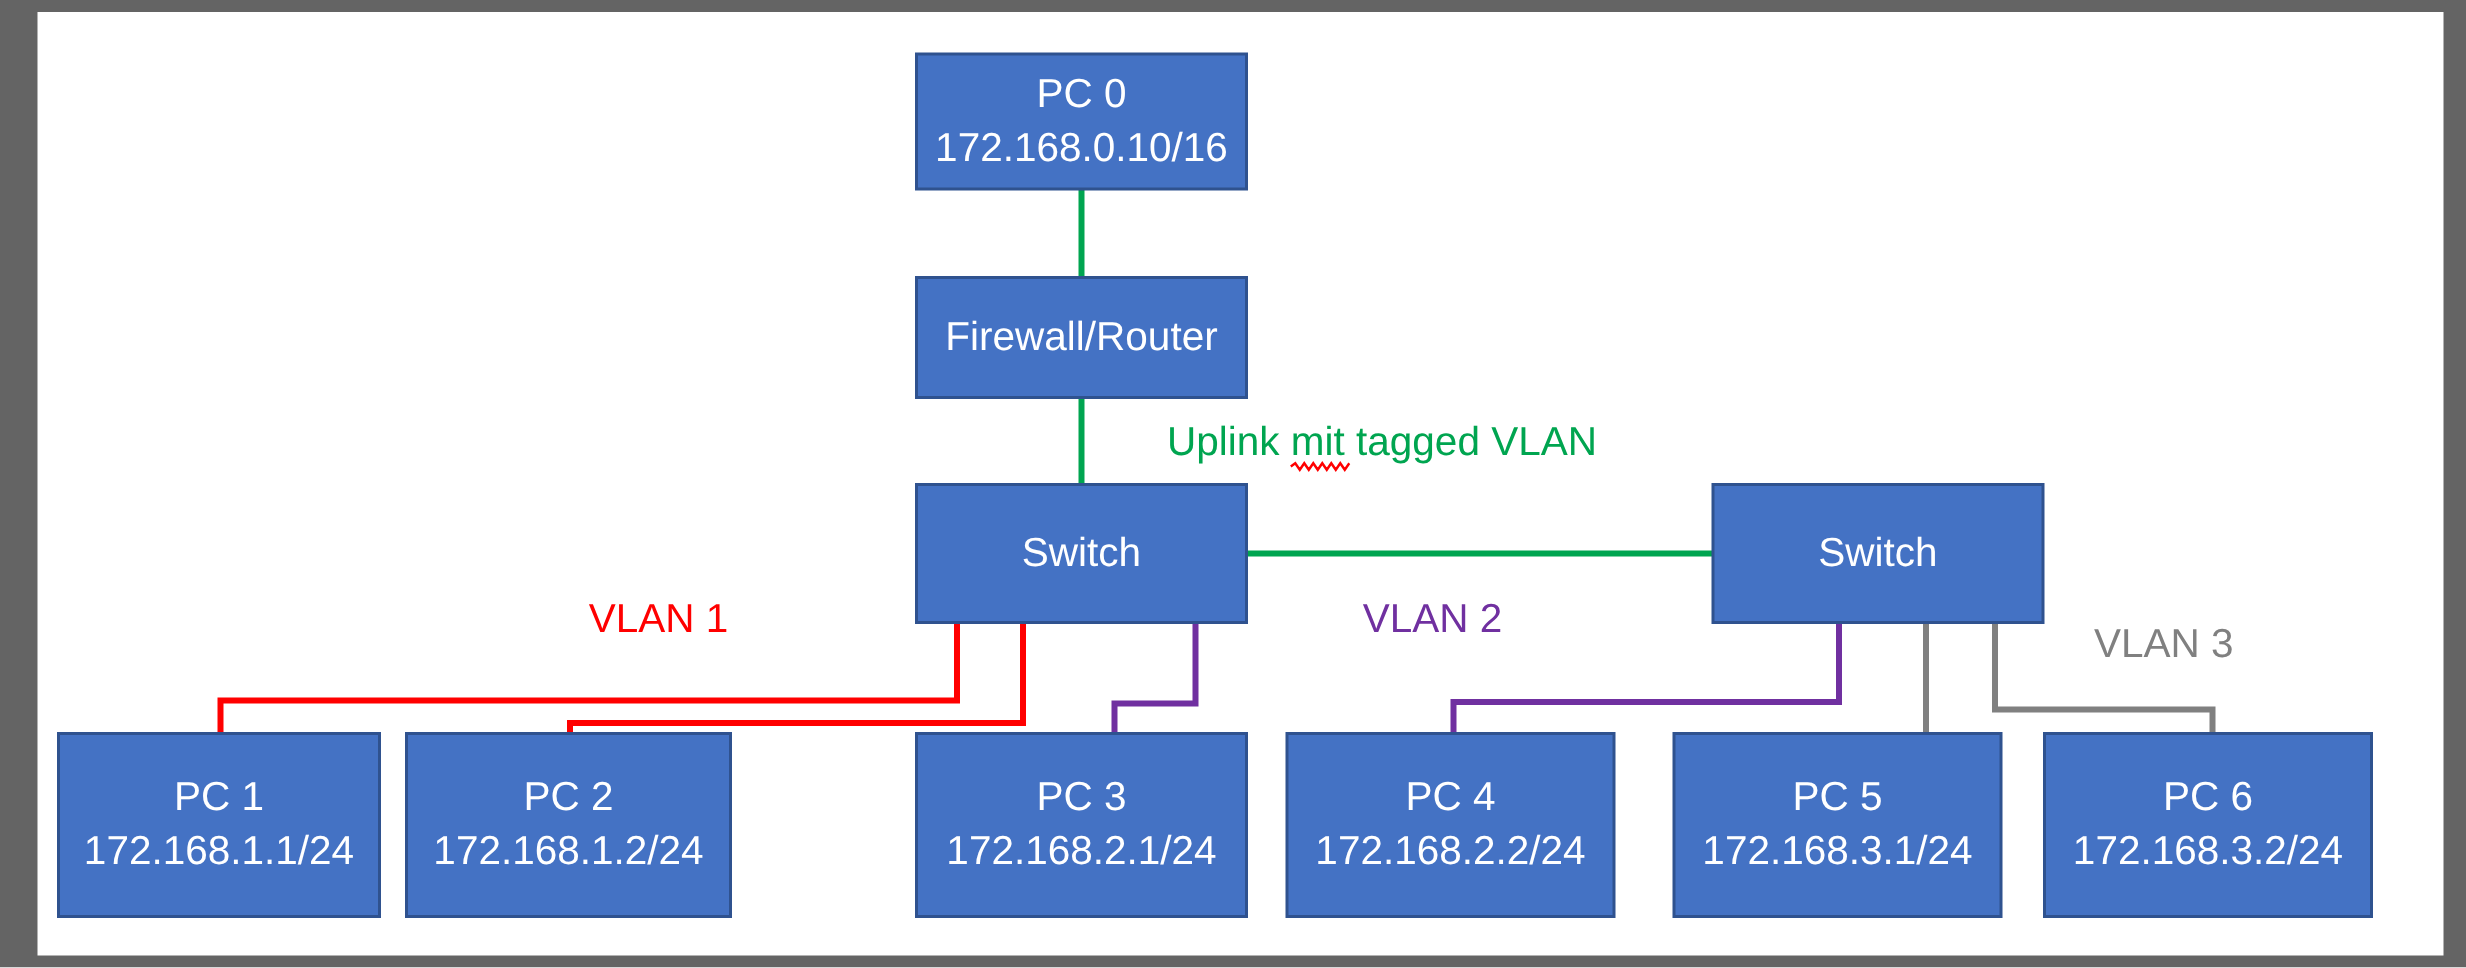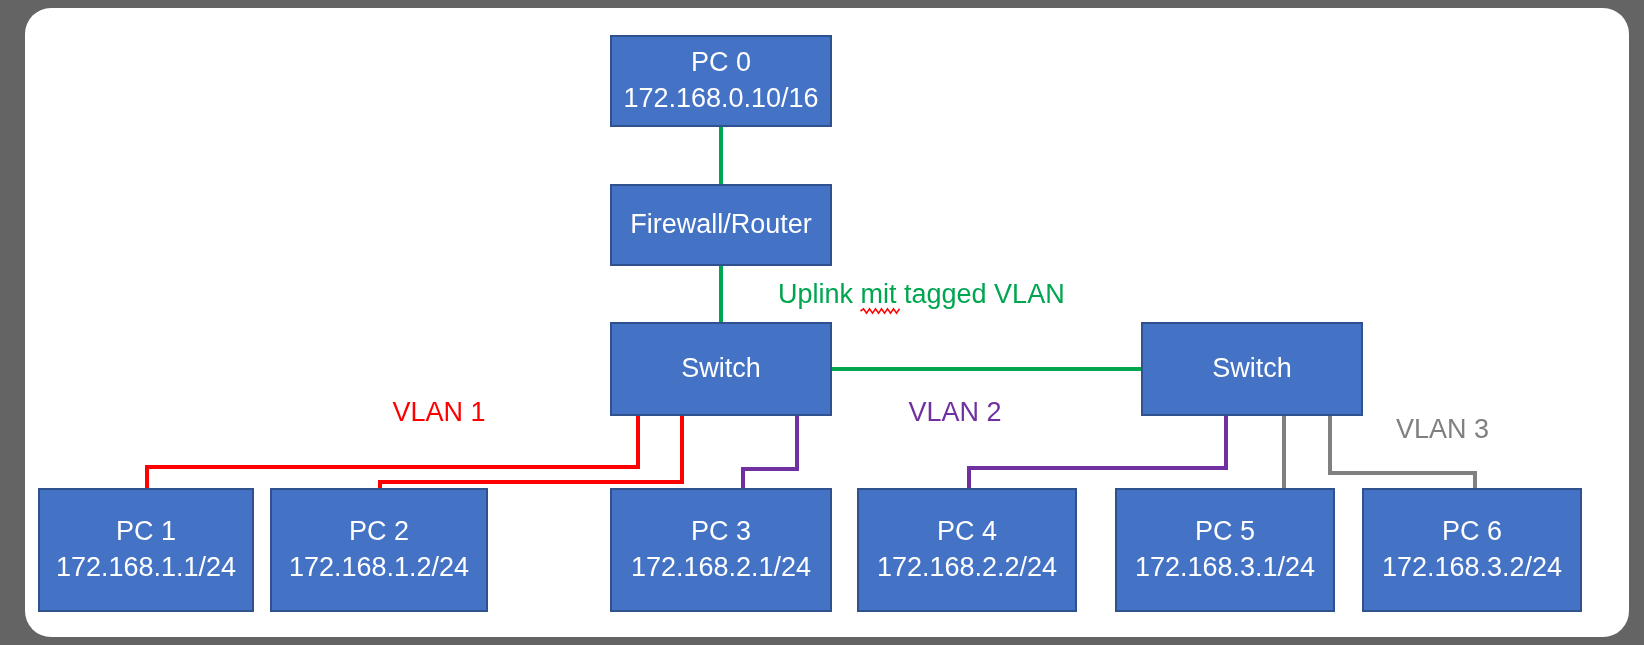--- a/index.html
+++ b/index.html
@@ -13,21 +13,20 @@
     position: relative;
     width: 1644px; height: 645px;
     background: #646464;
   }
   #canvas {
     position: absolute;
     left: 25px; top: 8px;
     width: 1604px; height: 629px;
     background: #ffffff;
     overflow: hidden;
-    border-radius: 26px;
   }
   svg#diagram {
     position: absolute;
     left: 0; top: 0;
     width: 1604px; height: 629px;
     display: block;
   }
   .node-rect {
     fill: #4472c4;
     stroke: #2f528f;

